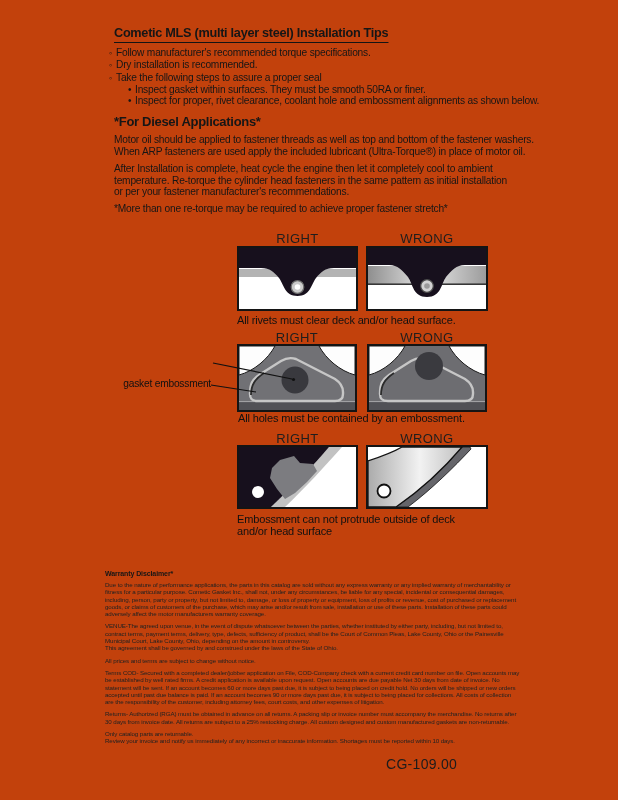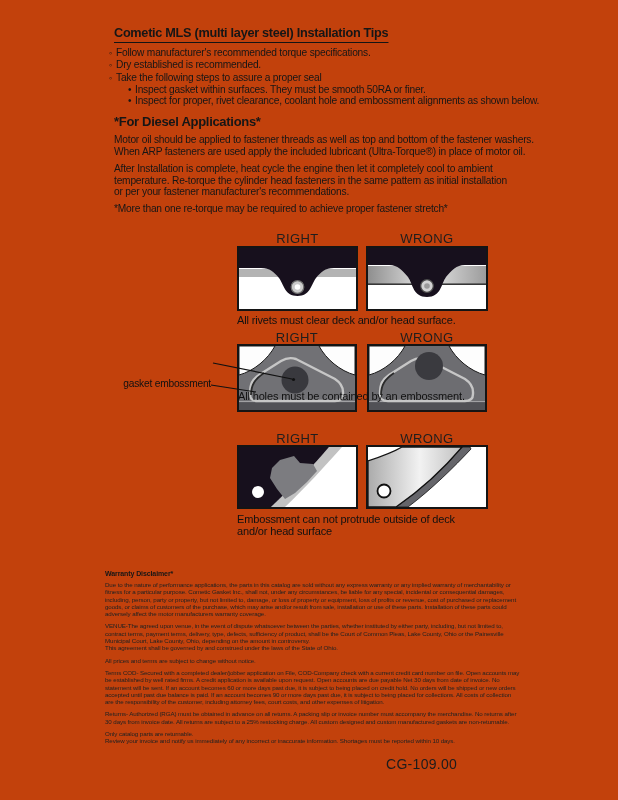--- a/index.html
+++ b/index.html
@@ -44,21 +44,21 @@
 
   <div class="abs title">Cometic MLS (multi layer steel) Installation Tips</div>
 
   <div class="abs tips">
     <div class="tip">
       <span class="mk">◦</span>
       <span>Follow manufacturer's recommended torque specifications.</span>
     </div>
     <div class="tip">
       <span class="mk">◦</span>
-      <span>Dry established is recommended.</span>
+      <span>Dry installation is recommended.</span>
     </div>
     <div class="tip">
       <span class="mk">◦</span>
       <span>Take the following steps to assure a proper seal</span>
     </div>
     <div class="tip sub">
       <span class="mk">•</span>
       <span>Inspect gasket within surfaces.  They must be smooth 50RA or finer.</span>
     </div>
     <div class="tip sub">
@@ -139,21 +139,21 @@
       <circle cx="60" cy="20" r="14" fill="#3a3a3f"></circle>
     </svg>
   </div>
 
   <svg class="abs" style="left:206px;top:352px;width:100px;height:48px;z-index:5;" viewBox="0 0 100 48">
     <line x1="7" y1="11" x2="86" y2="27" stroke="#111111" stroke-width="1.2"></line>
     <circle cx="87.5" cy="27.5" r="1.6" fill="#111111"></circle>
     <line x1="5" y1="33" x2="50" y2="40" stroke="#111111" stroke-width="1.2"></line>
   </svg>
 
-  <div class="abs caption" style="left:238px;top:390px;text-align:center;">All holes must be contained by an embossment.</div>
+  <div class="abs caption" style="left:238px;top:412px;text-align:center;">All holes must be contained by an embossment.</div>
 
   <div class="abs dg-header" style="left:237px;top:431px;width:121px;">RIGHT</div>
   <div class="abs dg-header" style="left:366px;top:431px;width:122px;">WRONG</div>
 
   <div class="abs panel" style="left:237px;top:445px;width:121px;height:64px;">
     <svg viewBox="0 0 117 60">
       <rect x="0" y="0" width="117" height="60" fill="#ffffff"></rect>
       <path d="M90 0 C76 17 55 38 32 60 H46 C67 40 86 19 103 0 Z" fill="#c2c2c2"></path>
       <path d="M0 0 H90 C76 17 55 38 32 60 H0 Z" fill="#17101d"></path>
       <path d="M33 21 L41 13 L55 9 L61 16 L74 17 L78 24 L68 35 L56 46 L46 52 L38 42 L31 31 Z" fill="#7c7c80"></path>

